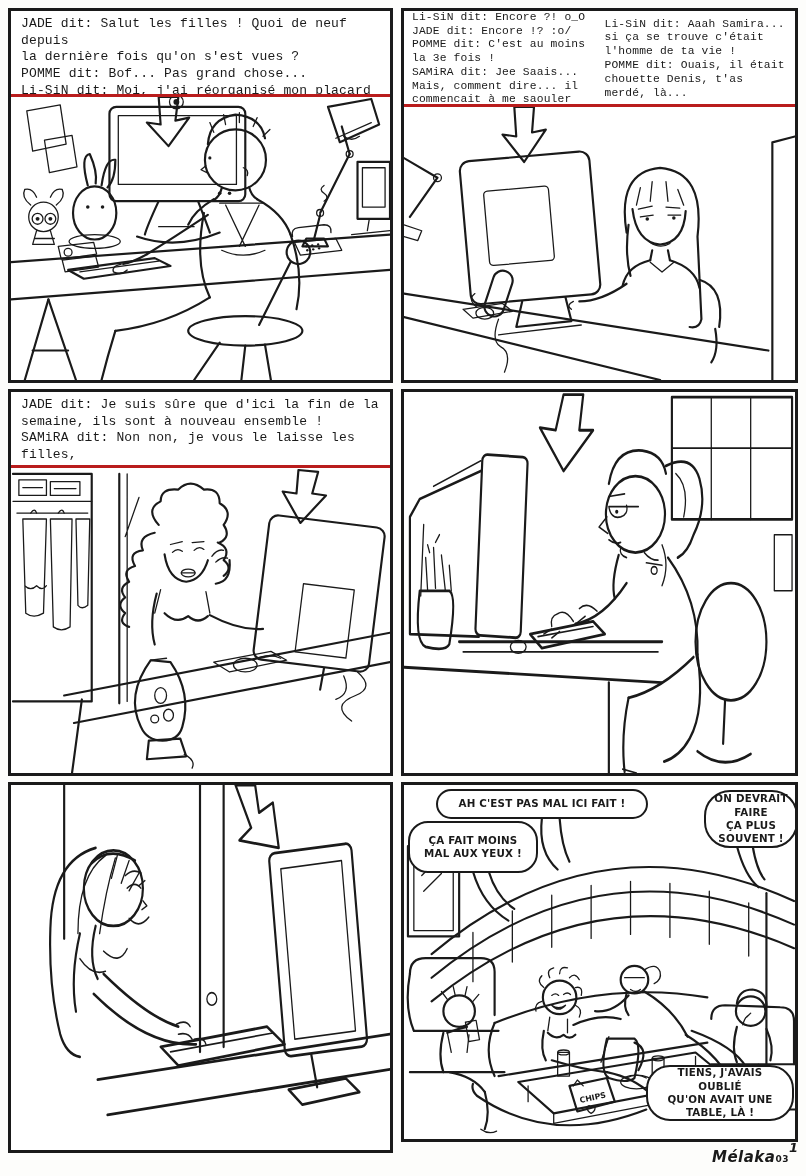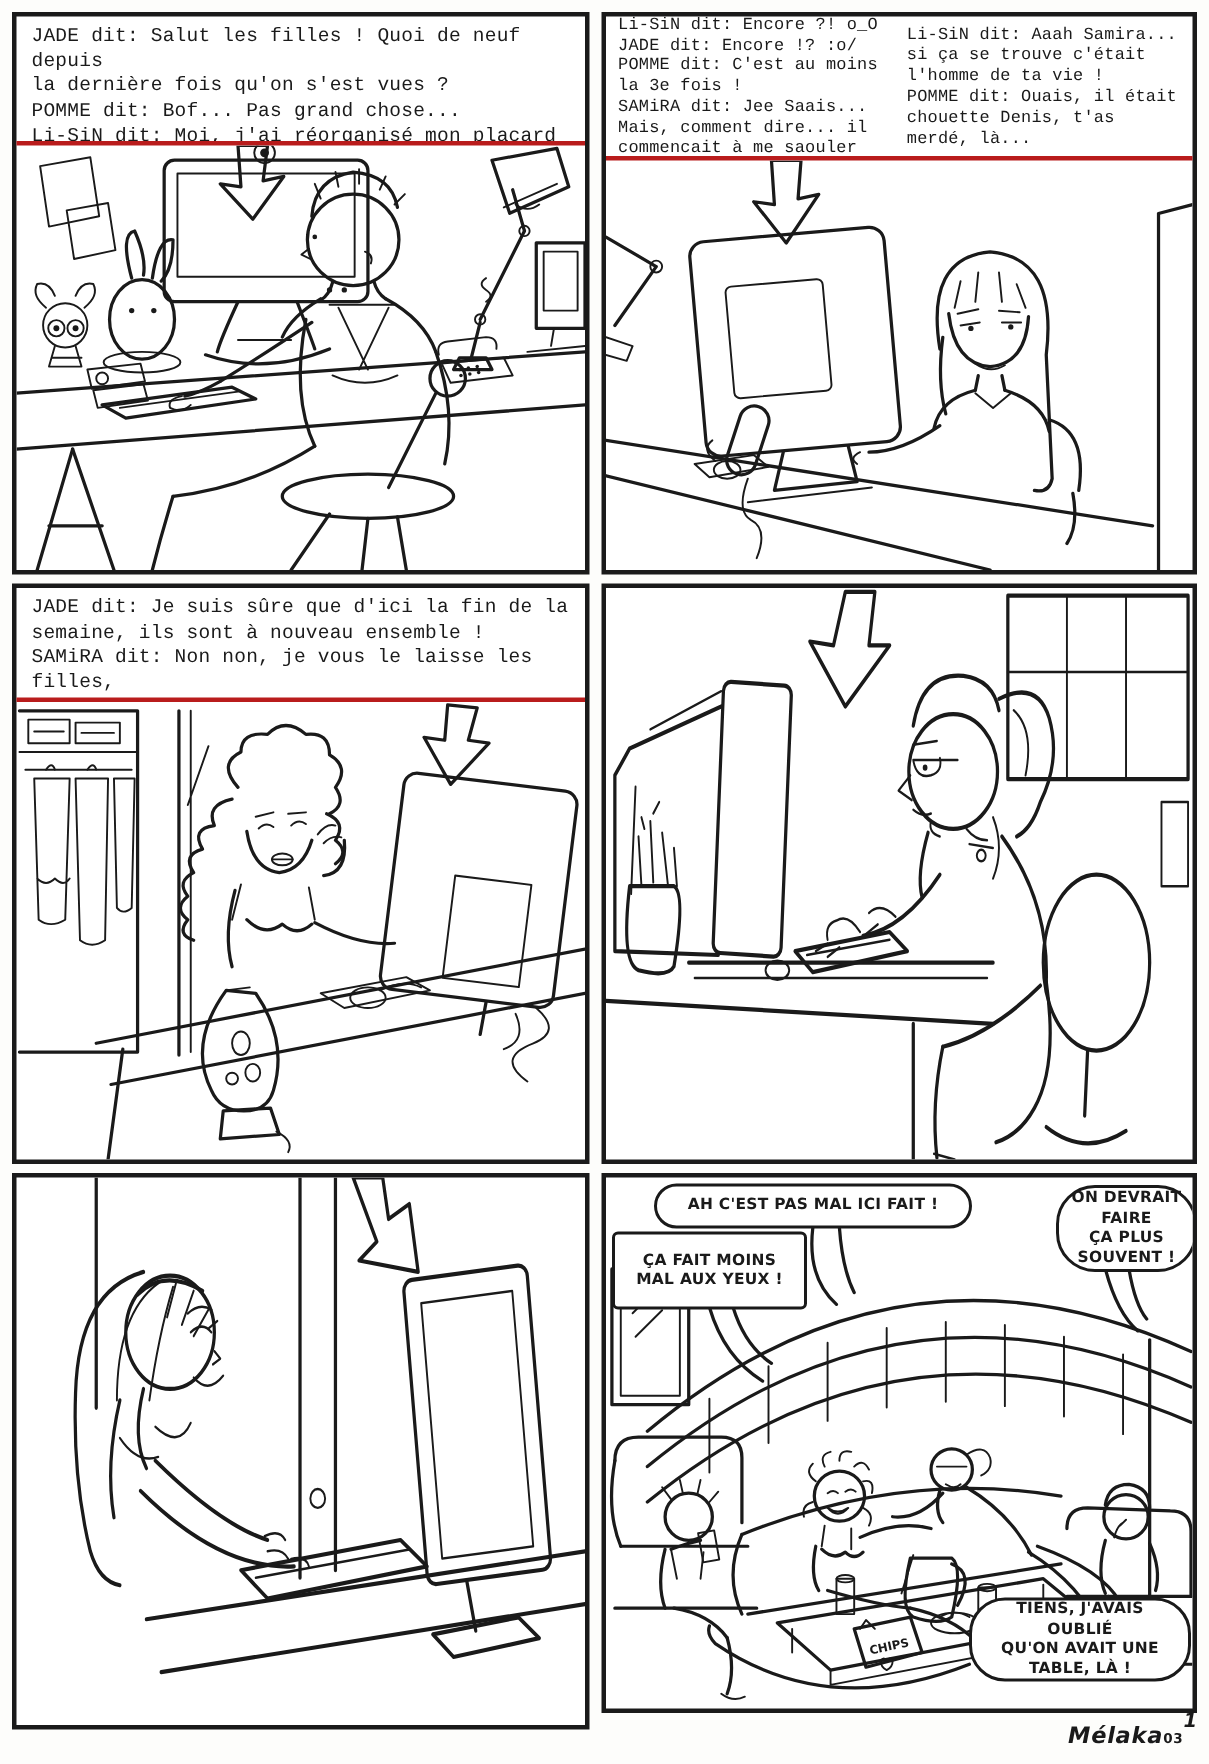--- a/index.html
+++ b/index.html
@@ -8,21 +8,21 @@
   .panel{position:absolute;border:3px solid #1a1a1a;background:#fff;box-sizing:border-box;display:flex;flex-direction:column;}
   .chat-box{box-sizing:border-box;border-bottom:3px solid #b91c1c;padding:5px 10px 2px 10px;
             font-size:12.5px;line-height:1.28;letter-spacing:.15px;white-space:pre-line;overflow:hidden;font-family:Liberation Mono, monospace;}
   .chat-box.cols{display:flex;gap:8px;padding:5px 6px 2px 8px;align-items:center;}
   .chat-box .col{flex:1;white-space:pre-line;font-size:11.3px;line-height:1.22;}
   .art{flex:1;position:relative;overflow:hidden;}
   .art svg{position:absolute;inset:0;width:100%;height:100%;}
   .ln{fill:none;stroke:#1a1a1a;stroke-width:2.2;stroke-linecap:round;stroke-linejoin:round;}
   .thin{stroke-width:1.3;}
   .fl{fill:#1a1a1a;stroke:none;}
-  .bubble{position:absolute;z-index:3;background:#fff;border:2.5px solid #1a1a1a;border-radius:4px;
+  .bubble{position:absolute;z-index:3;background:#fff;border:2.5px solid #1a1a1a;border-radius:20px;
           display:flex;align-items:center;justify-content:center;text-align:center;
           font-size:10.3px;font-weight:600;line-height:1.3;letter-spacing:.2px;white-space:pre-line;padding:2px 6px;box-sizing:border-box;}
   .sig{position:absolute;font-weight:bold;font-style:italic;font-size:15px;letter-spacing:.5px;}
   .sig small{font-size:9px;font-style:normal;}
   .pageno{position:absolute;font-size:13px;font-style:italic;font-weight:bold;}
 </style>
 </head>
 <body>
 
 <div class="page">

